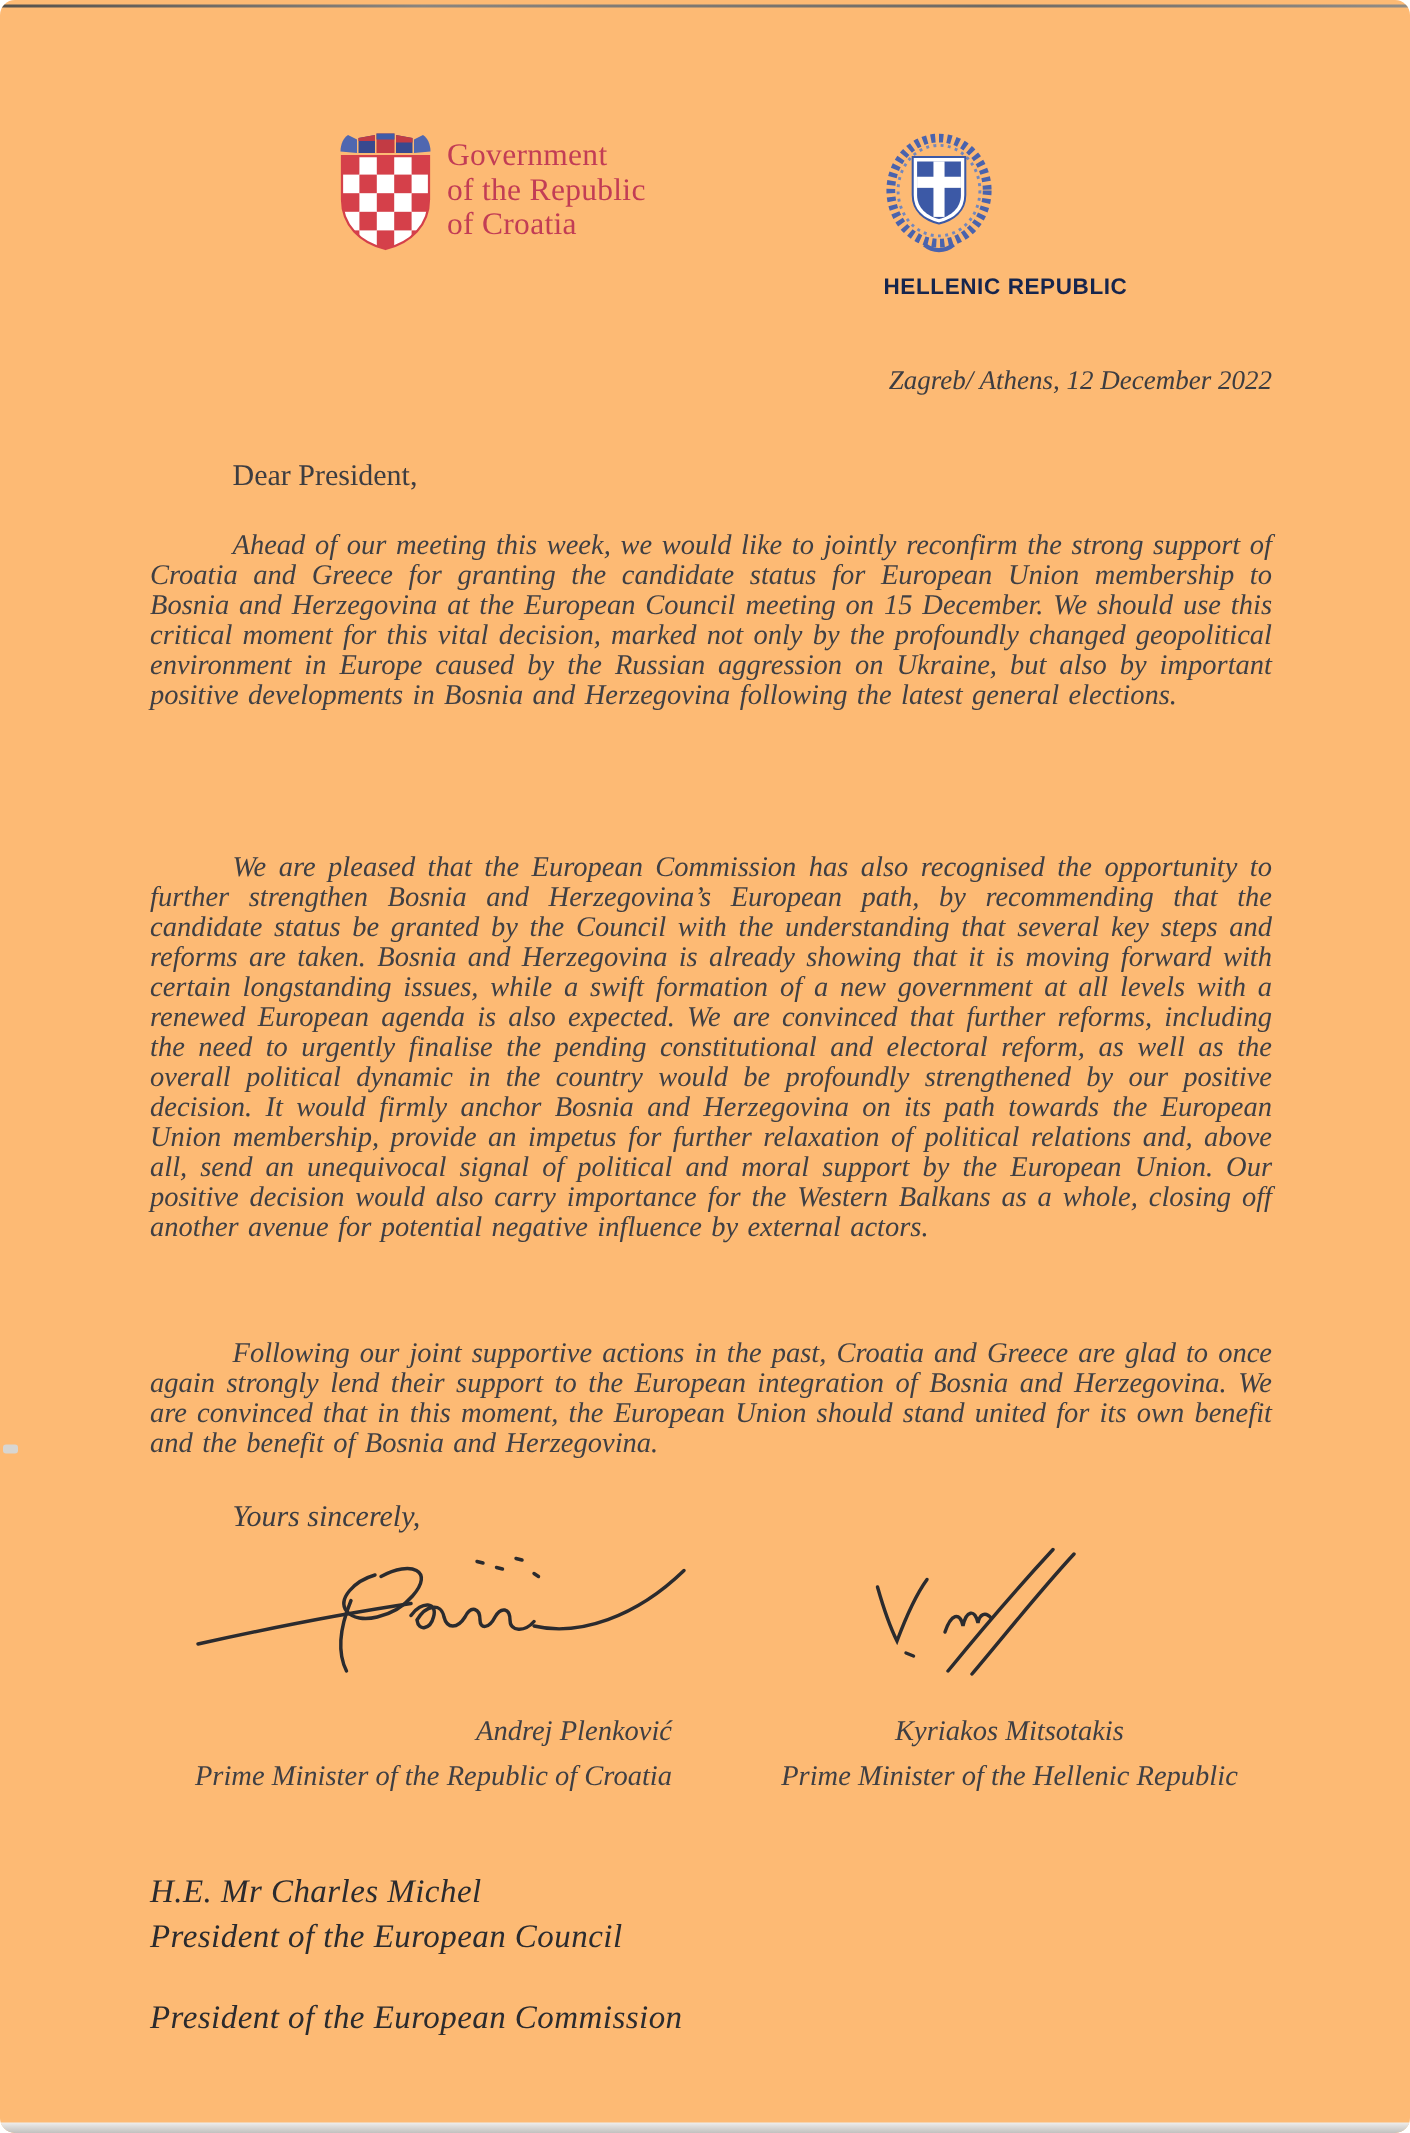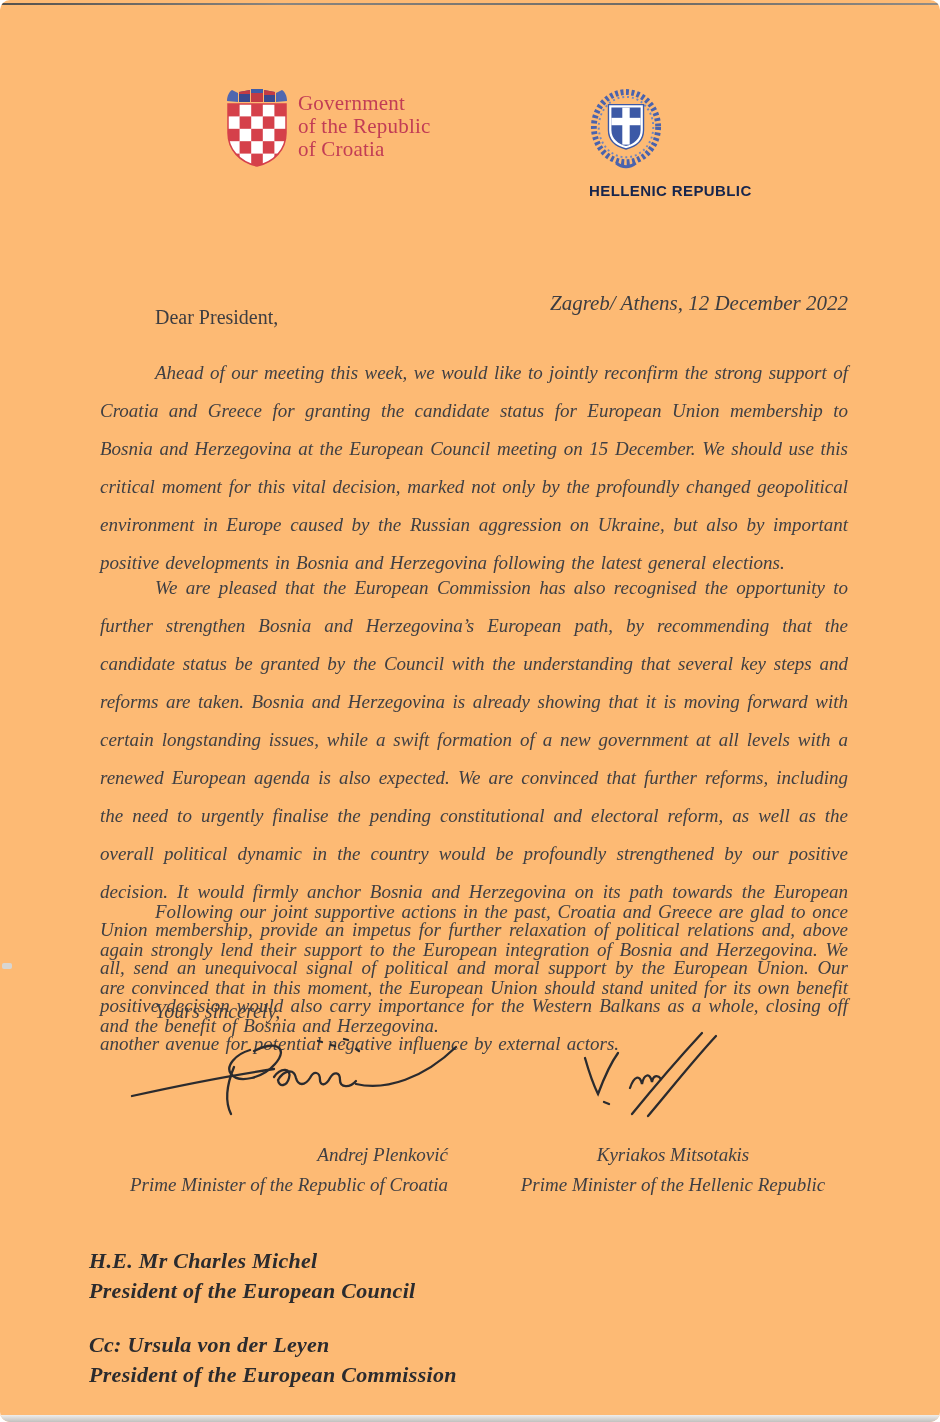--- a/index.html
+++ b/index.html
@@ -36,51 +36,51 @@
   .greek-emblem{width:74px;height:84px;display:inline-block;}
   .hellenic-label{
     margin-top:6px;
     font-family:"Liberation Sans", sans-serif;
     font-weight:bold;font-size:15px;letter-spacing:0.4px;
     color:#16254d;white-space:nowrap;
   }
   
   .dateline{
     position:absolute;top:243px;right:92px;
-    font-style:italic;font-size:21px;color:#3d3d41;margin-top:48px;
+    font-style:italic;font-size:18px;color:#3d3d41;
   }
   .salutation{
     position:absolute;top:306px;left:155px;
     font-size:20px;color:#3d3d41;
   }
   .para{
     position:absolute;left:100px;width:748px;
-    font-style:italic;font-size:19px;line-height:38px;
+    font-style:italic;font-size:19px;line-height:20px;
     color:#3f3f43;text-align:justify;text-indent:55px;
     word-spacing:1.5px;
   }
   .para-1{top:354px;}
   .para-2{top:569px;}
   .para-3{top:876px;margin-top:17px;}
   .closing{
     position:absolute;top:1000px;left:155px;
     font-style:italic;font-size:20px;color:#3d3d41;
   }
   .sig{position:absolute;}
   .sig-left{left:122px;top:1034px;}
   .sig-right{left:573px;top:1026px;}
   .signatory{
     position:absolute;text-align:center;
     font-style:italic;font-size:19px;line-height:30px;color:#3f3f43;
   }
   .signatory-left{left:112px;top:1140px;width:336px;text-align:right;}
   .signatory-right{left:500px;top:1140px;width:346px;}
   .addr-block{
-    position:absolute;left:89px;
-    font-style:italic;font-weight:bold;
+    position:absolute;left:100px;
+    font-style:italic;font-weight:normal;
     font-size:22px;line-height:30px;color:#2b2b2e;
     letter-spacing:0.3px;
   }
   .addr-1{top:1246px;}
   .addr-2{top:1330px;}
 </style>
 </head>
 <body>
 
 <div class="page">
@@ -187,17 +187,16 @@
     <div>Kyriakos Mitsotakis</div>
     <div>Prime Minister of the Hellenic Republic</div>
   </div>
 
   <div class="addr-block addr-1">
     <div>H.E. Mr Charles Michel</div>
     <div>President of the European Council</div>
   </div>
 
   <div class="addr-block addr-2">
-    <div>Cc: Ursula von der Leyen</div>
     <div>President of the European Commission</div>
   </div>
 
 </div>
 
 </body></html>

